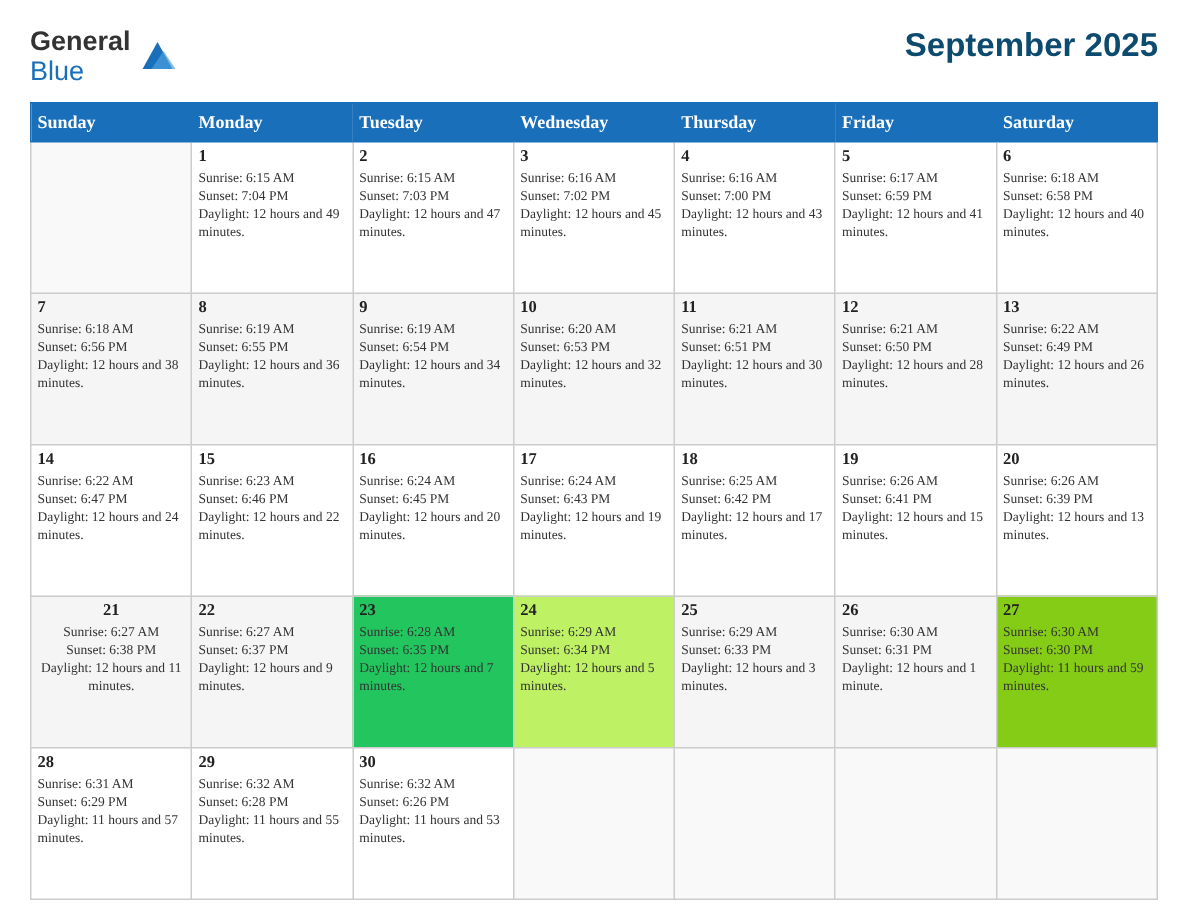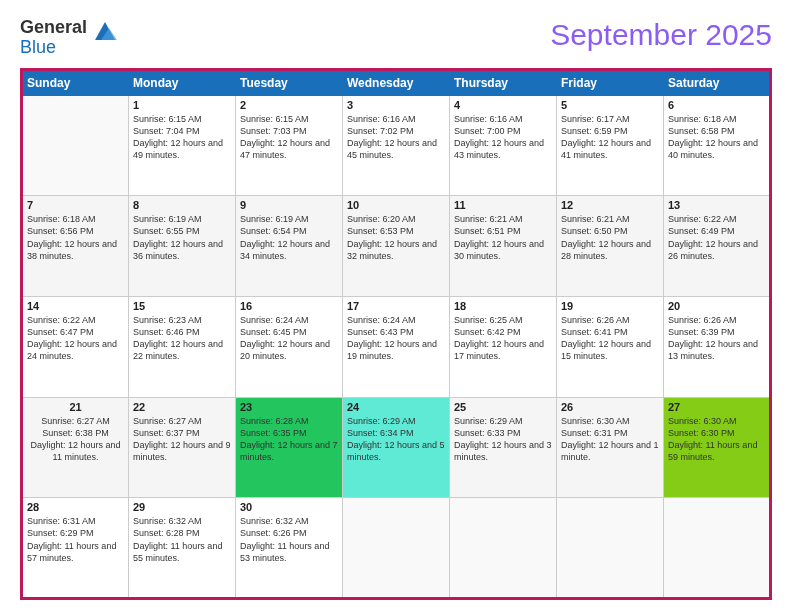--- a/index.html
+++ b/index.html
@@ -18,21 +18,21 @@
       flex-direction: column;
     }
     .header {
       display: flex;
       justify-content: space-between;
       align-items: flex-start;
       margin-bottom: 10px;
     }
     .logo {
       display: flex;
-      align-items: flex-start;
+      align-items: center;
     }
     .logo-text {
       display: flex;
       flex-direction: column;
       line-height: 1.1;
     }
     .logo-general {
       font-size: 18px;
       font-weight: bold;
       color: #333;
@@ -44,35 +44,36 @@
     }
     .logo-icon {
       width: 28px;
       height: 28px;
       margin-left: 4px;
     }
     .title-block {
       text-align: right;
     }
     .month-title {
-      font-size: 30px;
-      font-weight: normal;
-      color: #8b5cf6;
+      font-size: 22px;
+      font-weight: bold;
+      color: #0c4a6e;
       line-height: 1.1;
     }
     .location {
       font-size: 14px;
       color: #444;
     }
     .calendar {
       flex: 1;
-      border: 3px solid #be185d;
+      border: 1px solid #be185d;
       border-collapse: collapse;
       width: 100%;
       table-layout: fixed;
+      font-family: Liberation Serif, serif;
     }
     .calendar th {
       background: #1a6fba;
       color: #fff;
       font-size: 12px;
       font-weight: bold;
       padding: 5px 4px;
       text-align: left;
       border: 1px solid #1a6fba;
     }
@@ -276,21 +277,21 @@
             <div class="cell-text" style="white-space: pre-line;">Sunrise: 6:27 AM
 Sunset: 6:37 PM
 Daylight: 12 hours and 9 minutes.</div>
           </td>
           <td style="background: #22c55e;">
             <span class="day-number">23</span>
             <div class="cell-text" style="white-space: pre-line;">Sunrise: 6:28 AM
 Sunset: 6:35 PM
 Daylight: 12 hours and 7 minutes.</div>
           </td>
-          <td style="background: #5eead4;">
+          <td style="background: #bef264;">
             <span class="day-number">24</span>
             <div class="cell-text" style="white-space: pre-line;">Sunrise: 6:29 AM
 Sunset: 6:34 PM
 Daylight: 12 hours and 5 minutes.</div>
           </td>
           <td style="background: rgb(245, 245, 245);">
             <span class="day-number">25</span>
             <div class="cell-text" style="white-space: pre-line;">Sunrise: 6:29 AM
 Sunset: 6:33 PM
 Daylight: 12 hours and 3 minutes.</div>

